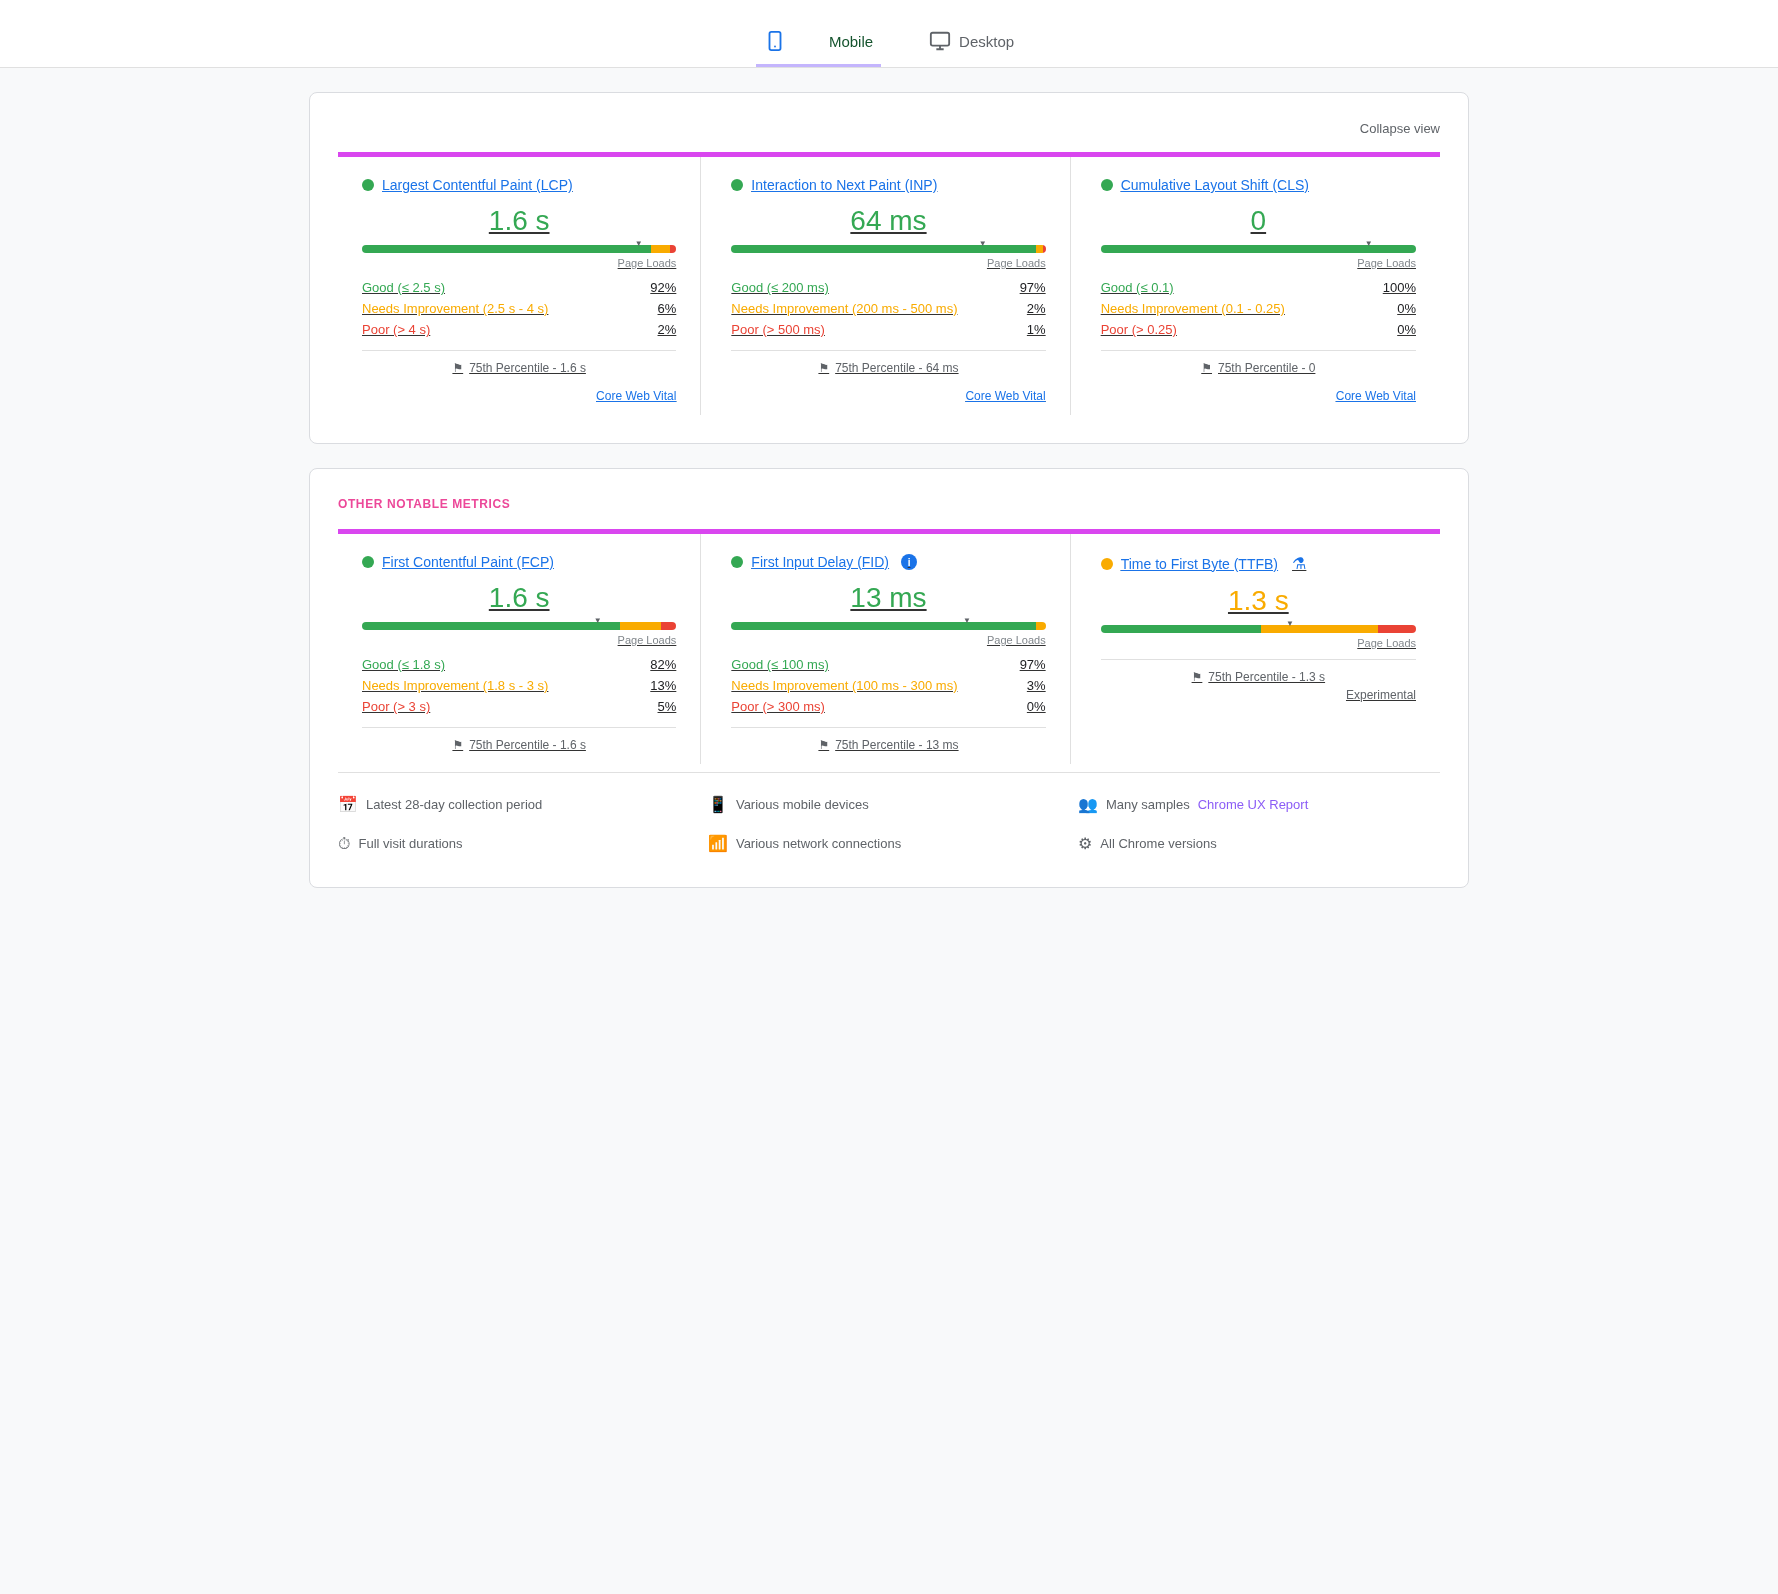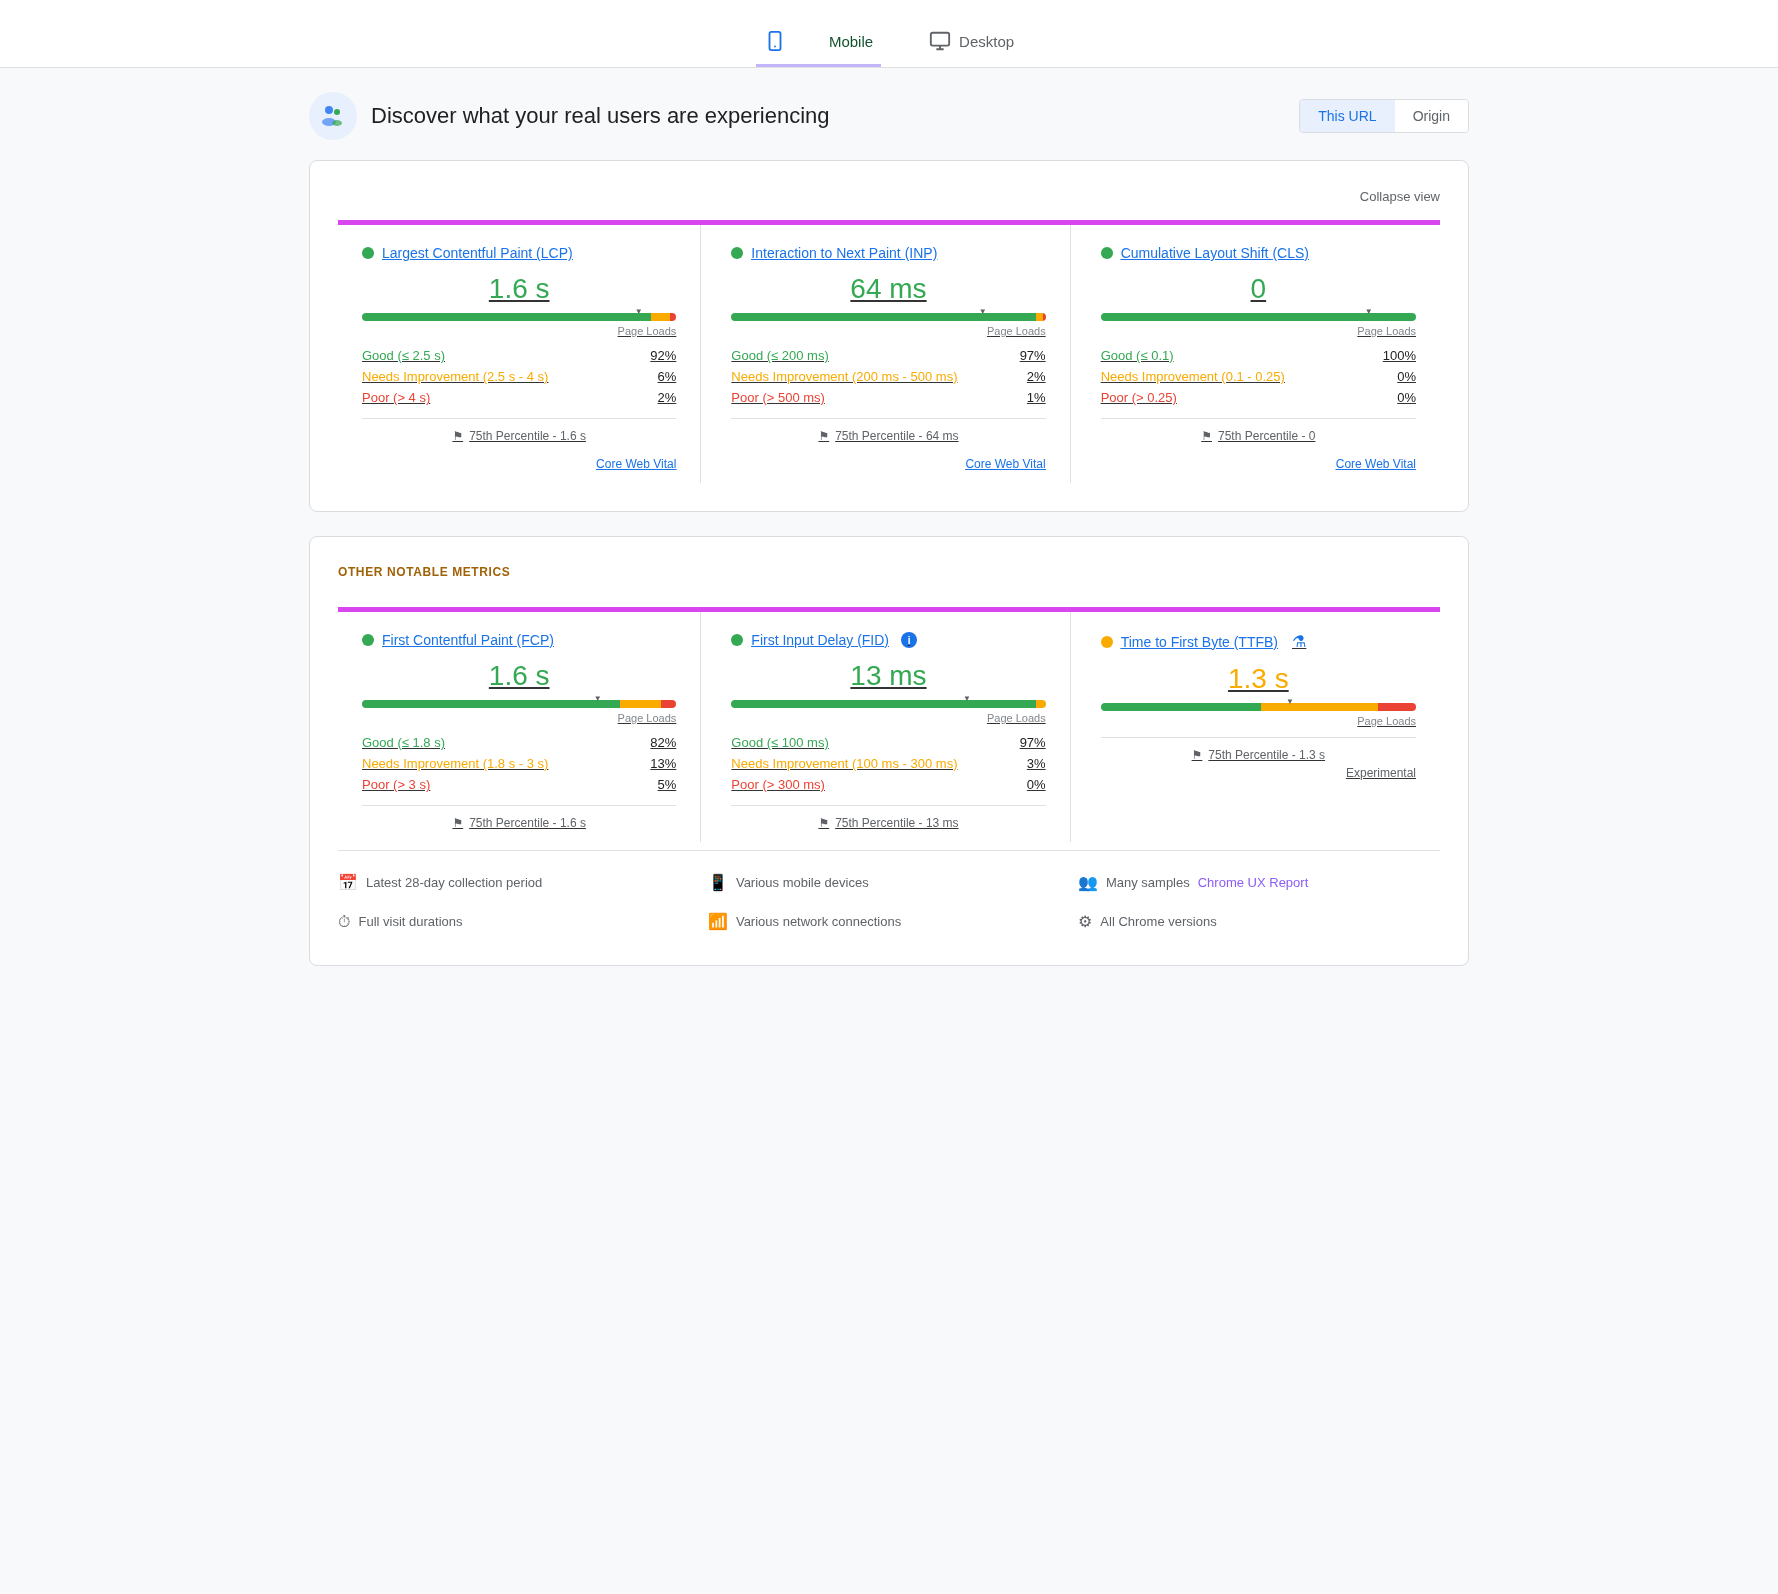--- a/index.html
+++ b/index.html
@@ -254,23 +254,23 @@
     .cwv-link {
       font-size: 12px;
       color: #1a73e8;
       text-decoration: underline;
       cursor: pointer;
     }
 
     .section-title {
       font-size: 12px;
       font-weight: 700;
-      color: #a16207;
+      color: #ec4899;
       letter-spacing: 0.05em;
-      margin-bottom: 28px;
+      margin-bottom: 18px;
     }
 
     .info-icon {
       display: inline-flex;
       align-items: center;
       justify-content: center;
       width: 16px;
       height: 16px;
       border-radius: 50%;
       background: #1a73e8;
@@ -346,37 +346,20 @@
   <div class="tab-item">
     <svg class="tab-icon" viewBox="0 0 24 24" fill="none" xmlns="http://www.w3.org/2000/svg">
       <rect x="2" y="3" width="20" height="14" rx="2" stroke="#5f6368" stroke-width="2"></rect>
       <path d="M8 21h8M12 17v4" stroke="#5f6368" stroke-width="2"></path>
     </svg>
     <span>Desktop</span>
   </div>
 </div>
 
 <div class="main-content">
-  <div class="header-bar">
-    <div class="header-left">
-      <div class="header-avatar">
-        <svg width="32" height="32" viewBox="0 0 32 32">
-          <circle cx="12" cy="10" r="4" fill="#4285f4"></circle>
-          <circle cx="20" cy="12" r="3" fill="#34a853"></circle>
-          <ellipse cx="12" cy="22" rx="7" ry="4" fill="#4285f4" opacity="0.7"></ellipse>
-          <ellipse cx="20" cy="23" rx="5" ry="3" fill="#34a853" opacity="0.7"></ellipse>
-        </svg>
-      </div>
-      <h1 class="header-title">Discover what your real users are experiencing</h1>
-    </div>
-    <div class="url-toggle">
-      <button class="url-toggle-btn active">This URL</button>
-      <button class="url-toggle-btn">Origin</button>
-    </div>
-  </div>
 
   <div class="card">
     <div class="collapse-row">
       <a class="collapse-link">Collapse view</a>
     </div>
 
     <div class="metrics-grid">
 
       <div class="metric-col">
         <div class="metric-label">

